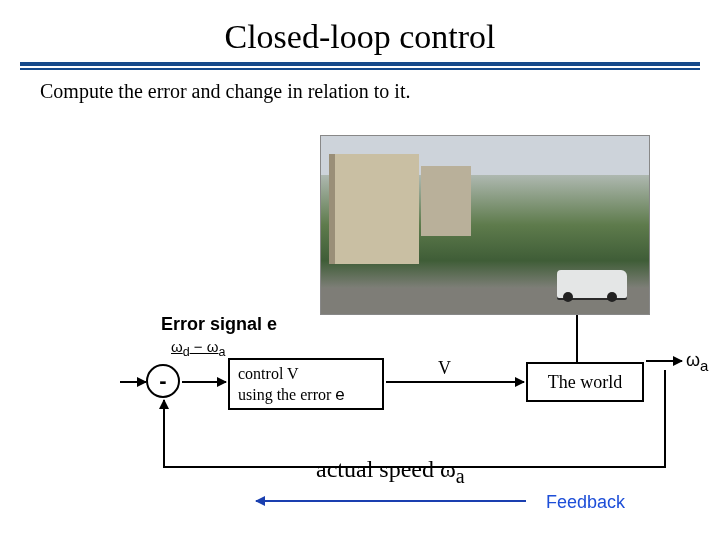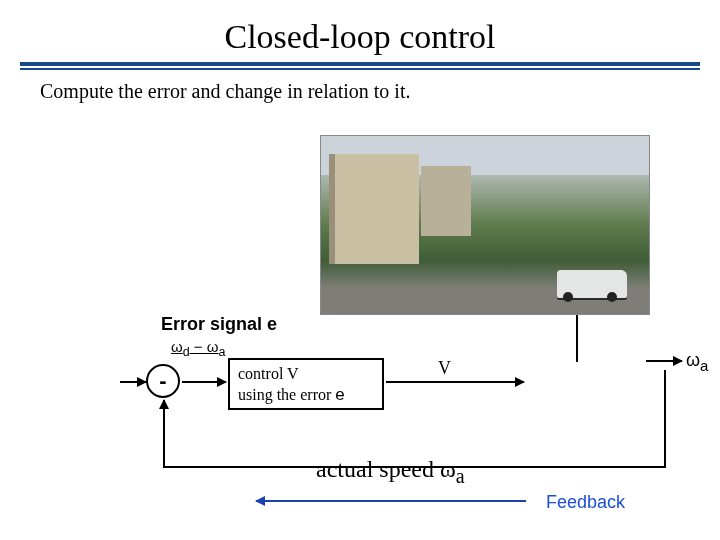--- a/index.html
+++ b/index.html
@@ -217,20 +217,21 @@
   <div class="hline arrow-right" style="top:61px; left:166px; width:44px;"></div>
 
   <div class="compute-box">
     <span>control  V</span><br>
     <span>using the error </span><span class="e">e</span>
   </div>
 
   <div class="hline arrow-right" style="top:61px; left:370px; width:138px;"></div>
   <div class="lbl v-label">V</div>
 
+  <div class="world-box">The world</div>
 
   <div class="vline" style="left:560px; top:-5px; height:47px;"></div>
   <div class="hline arrow-right" style="top:40px; left:630px; width:36px;"></div>
   <div class="lbl omega-a-out">ω<sub>a</sub></div>
 
   <div class="vline" style="left:648px; top:50px; height:96px;"></div>
   <div class="hline" style="top:146px; left:147px; width:503px;"></div>
   <div class="vline arrow-up" style="left:147px; top:80px; height:66px;"></div>
 
   <div class="lbl actual-speed">actual speed ω<sub>a</sub></div>

